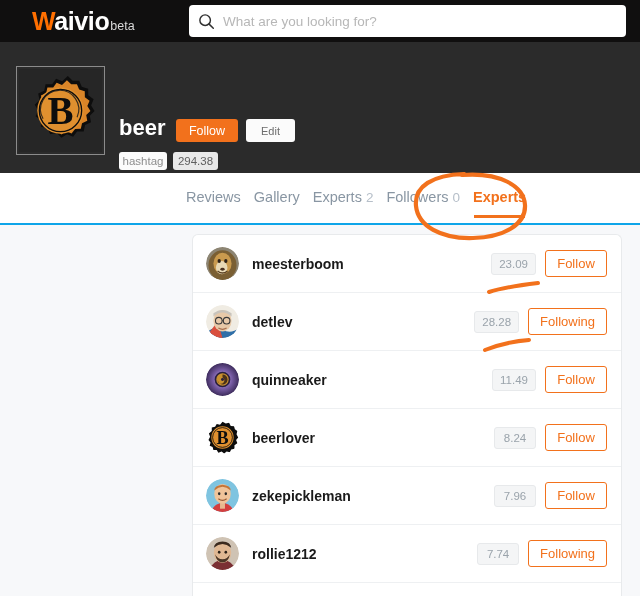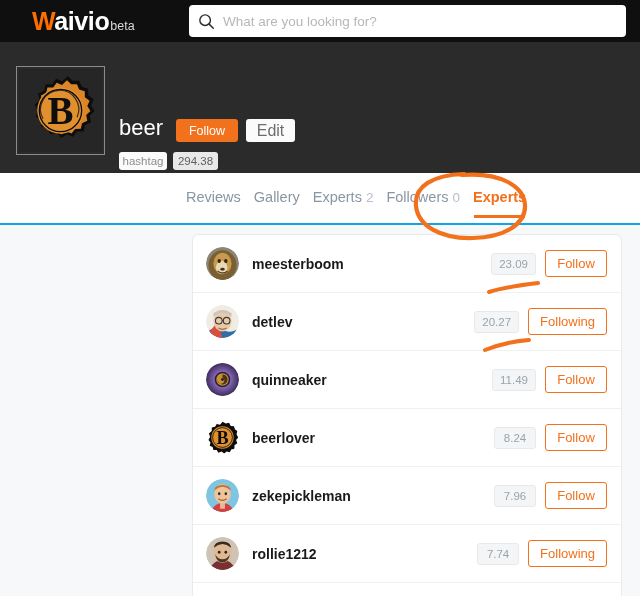--- a/index.html
+++ b/index.html
@@ -49,36 +49,36 @@
   }
   .avatar-frame {
     position: absolute; left: 16px; top: 24px;
     width: 89px; height: 89px;
     background: #2b2b2b; border: 1px solid #8b8b8b; padding: 2px;
   }
   .cap { width: 100%; height: 100%; display: block; }
 
   .pname {
     position: absolute; left: 119px; top: 75px;
-    color: #ffffff; font-size: 22px; font-weight: normal; line-height: 1;
+    color: #ffffff; font-size: 22px; font-weight: bold; line-height: 1;
   }
   .btn-follow {
     position: absolute; left: 176px; top: 77px;
     width: 62px; height: 23px;
     background: #f2711c; color: #ffffff;
     border: 0; border-radius: 3px;
     font-family: "Liberation Sans", sans-serif; font-size: 12.5px;
     cursor: pointer;
   }
   .btn-edit {
     position: absolute; left: 246px; top: 77px;
     width: 49px; height: 23px;
     background: #fbfbfb; color: #6d6d6d;
     border: 0; border-radius: 3px;
-    font-family: "Liberation Sans", sans-serif; font-size: 16px;
+    font-family: "Liberation Sans", sans-serif; font-size: 11px;
     cursor: pointer;
   }
   .chip {
     position: absolute; top: 110px; height: 18px;
     border-radius: 3px; background: #fbfbfb; color: #8e8e8e;
     font-size: 11.5px; display: flex; align-items: center; justify-content: center;
   }
   .chip-hashtag { left: 119px; width: 48px; }
   .chip-rate { left: 173px; width: 45px; background: #e9e9e9; color: #5f5f5f; }
 
@@ -252,21 +252,21 @@
           <path d="M2 36 L14 20 L20 40 L6 40Z" fill="#d94f3d"></path>
           <ellipse cx="20" cy="19" rx="11" ry="13" fill="#e8c9a8"></ellipse>
           <path d="M9 14 Q20 4 31 14 L31 10 Q20 2 9 10Z" fill="#c9c4bc"></path>
           <circle cx="15.5" cy="19" r="4" fill="none" stroke="#3a3a3a" stroke-width="1.3"></circle>
           <circle cx="25" cy="19" r="4" fill="none" stroke="#3a3a3a" stroke-width="1.3"></circle>
           <line x1="19.5" y1="19" x2="21" y2="19" stroke="#3a3a3a" stroke-width="1.3"></line>
           <path d="M15 28 Q20 31 25 28" fill="none" stroke="#a8704f" stroke-width="1.4"></path>
         </g>
       </svg>
       <span class="uname">detlev</span>
-      <span class="score">20.27</span>
+      <span class="score">28.28</span>
       <button class="act">Following</button>
     </div>
 
     <div class="row">
       <svg class="av" viewBox="0 0 40 40">
         <defs>
           <clipPath id="c3">
               <circle cx="20" cy="20" r="20"></circle>
             </clipPath>
           <radialGradient id="g3">

